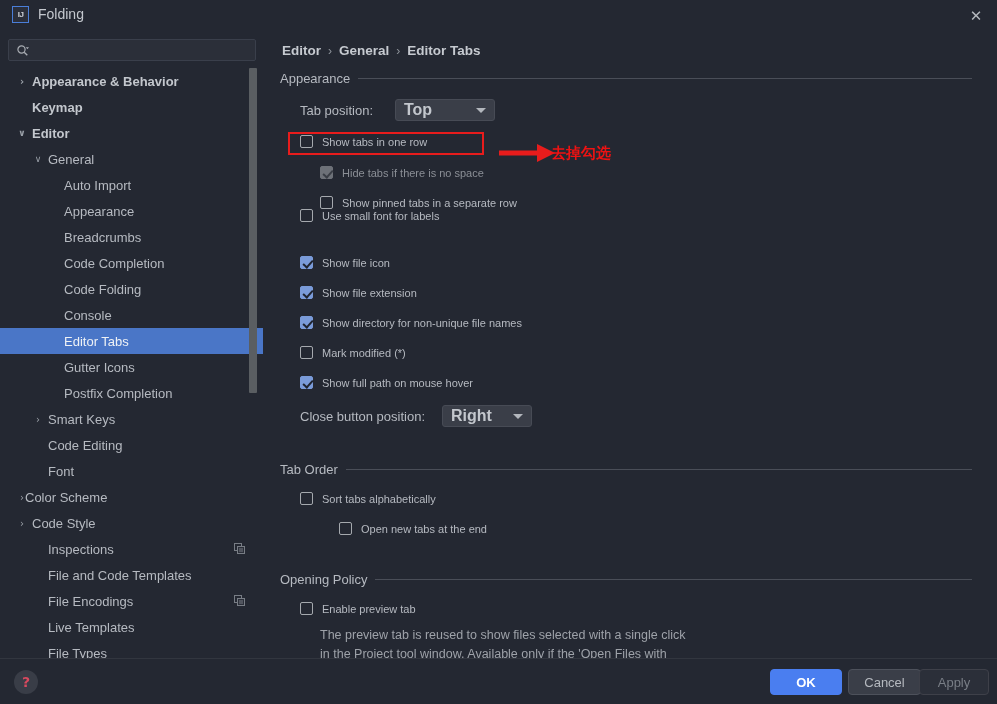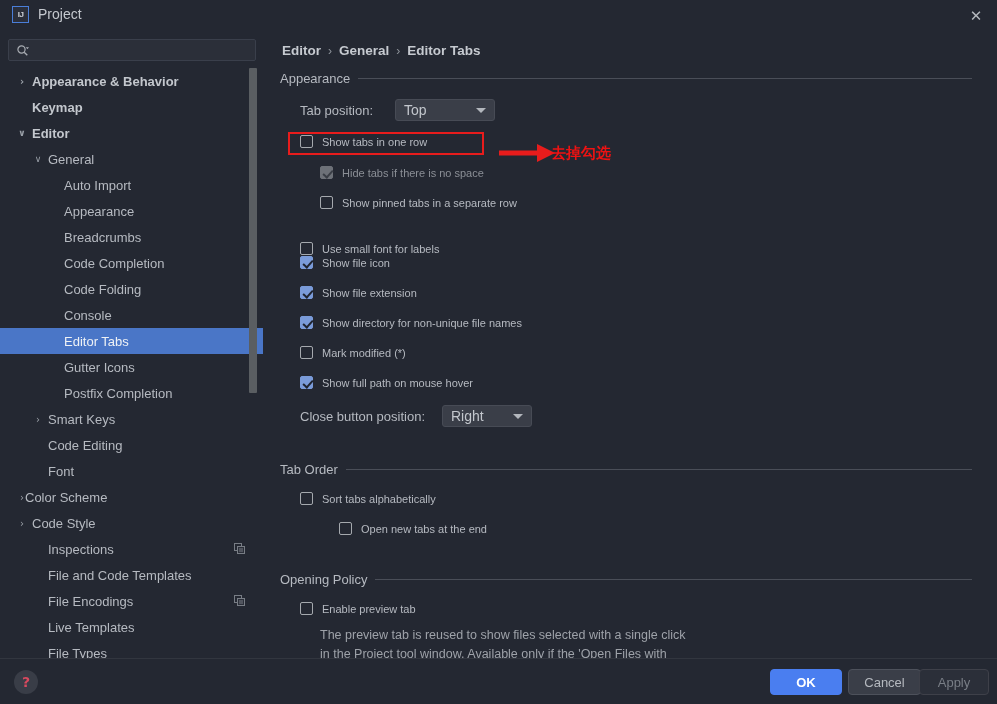--- a/index.html
+++ b/index.html
@@ -128,21 +128,21 @@
 
   .combo {
     position: absolute;
     height: 22px;
     background: #3a3e48;
     border: 1px solid #474b55;
     border-radius: 3px;
     display: flex; align-items: center;
     cursor: pointer;
   }
-  .combo-value { font-size: 14px; color: #c3c7cd; padding-left: 8px; }
+  .combo-value { font-size: 16px; color: #c3c7cd; padding-left: 8px; font-weight: bold; }
   .combo-arrow {
     position: absolute; right: 8px; top: 8px;
     width: 0; height: 0;
     border-left: 5px solid transparent;
     border-right: 5px solid transparent;
     border-top: 5px solid #b3b7bd;
   }
 
   .cbrow {
     position: absolute;
@@ -250,21 +250,21 @@
 </style>
 </head>
 <body>
 
 <div id="app">
 
   <div class="titlebar">
     <div class="ij-logo">
       <span>IJ</span>
     </div>
-    <div class="title-text">Project</div>
+    <div class="title-text">Folding</div>
     <div class="close-btn">✕</div>
   </div>
 
   <div class="search-box">
     <svg class="search-icon" viewBox="0 0 14 14">
       <circle cx="5.5" cy="5.5" r="3.6" fill="none" stroke="#a9adb3" stroke-width="1.2"></circle>
       <line x1="8.2" y1="8.2" x2="11.3" y2="11.3" stroke="#a9adb3" stroke-width="1.3"></line>
       <path d="M9.8 3.2 l3.2 0 l-1.6 2.1 z" fill="#a9adb3"></path>
     </svg>
     <input class="search-input" type="text" placeholder="" style="">
@@ -392,21 +392,21 @@
           <span>Show tabs in one row</span>
         </div>
         <div class="cbrow disabled" style="left: 57px; top: 136px;">
           <span class="box dis-checked"></span>
           <span>Hide tabs if there is no space</span>
         </div>
         <div class="cbrow" style="left: 57px; top: 166px;">
           <span class="box"></span>
           <span>Show pinned tabs in a separate row</span>
         </div>
-        <div class="cbrow" style="left: 37px; top: 212px; align-items: flex-end;">
+        <div class="cbrow" style="left: 37px; top: 179px; align-items: flex-end;">
           <span class="box"></span>
           <span>Use small font for labels</span>
         </div>
         <div class="cbrow" style="left: 37px; top: 226px;">
           <span class="box checked"></span>
           <span>Show file icon</span>
         </div>
         <div class="cbrow" style="left: 37px; top: 256px;">
           <span class="box checked"></span>
           <span>Show file extension</span>

